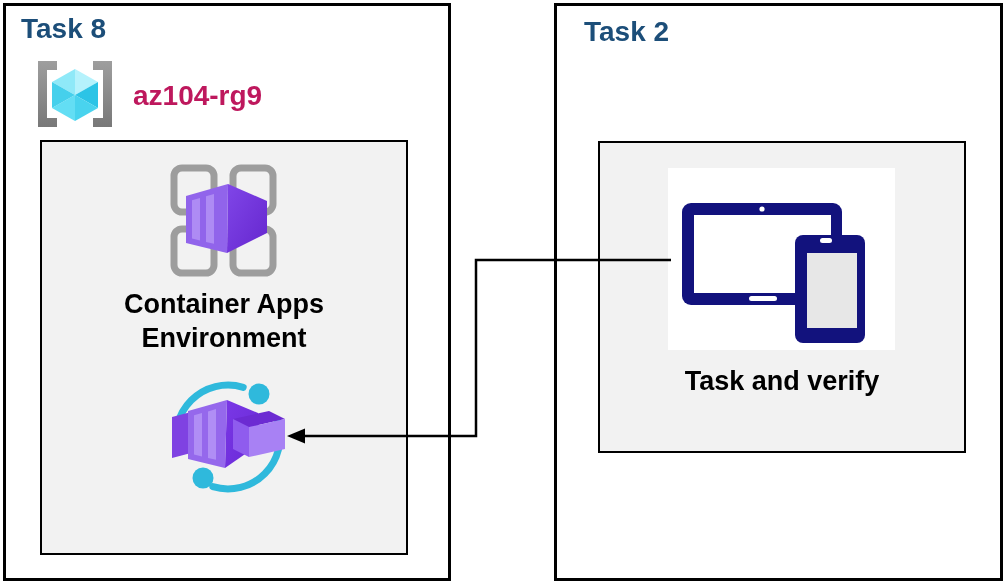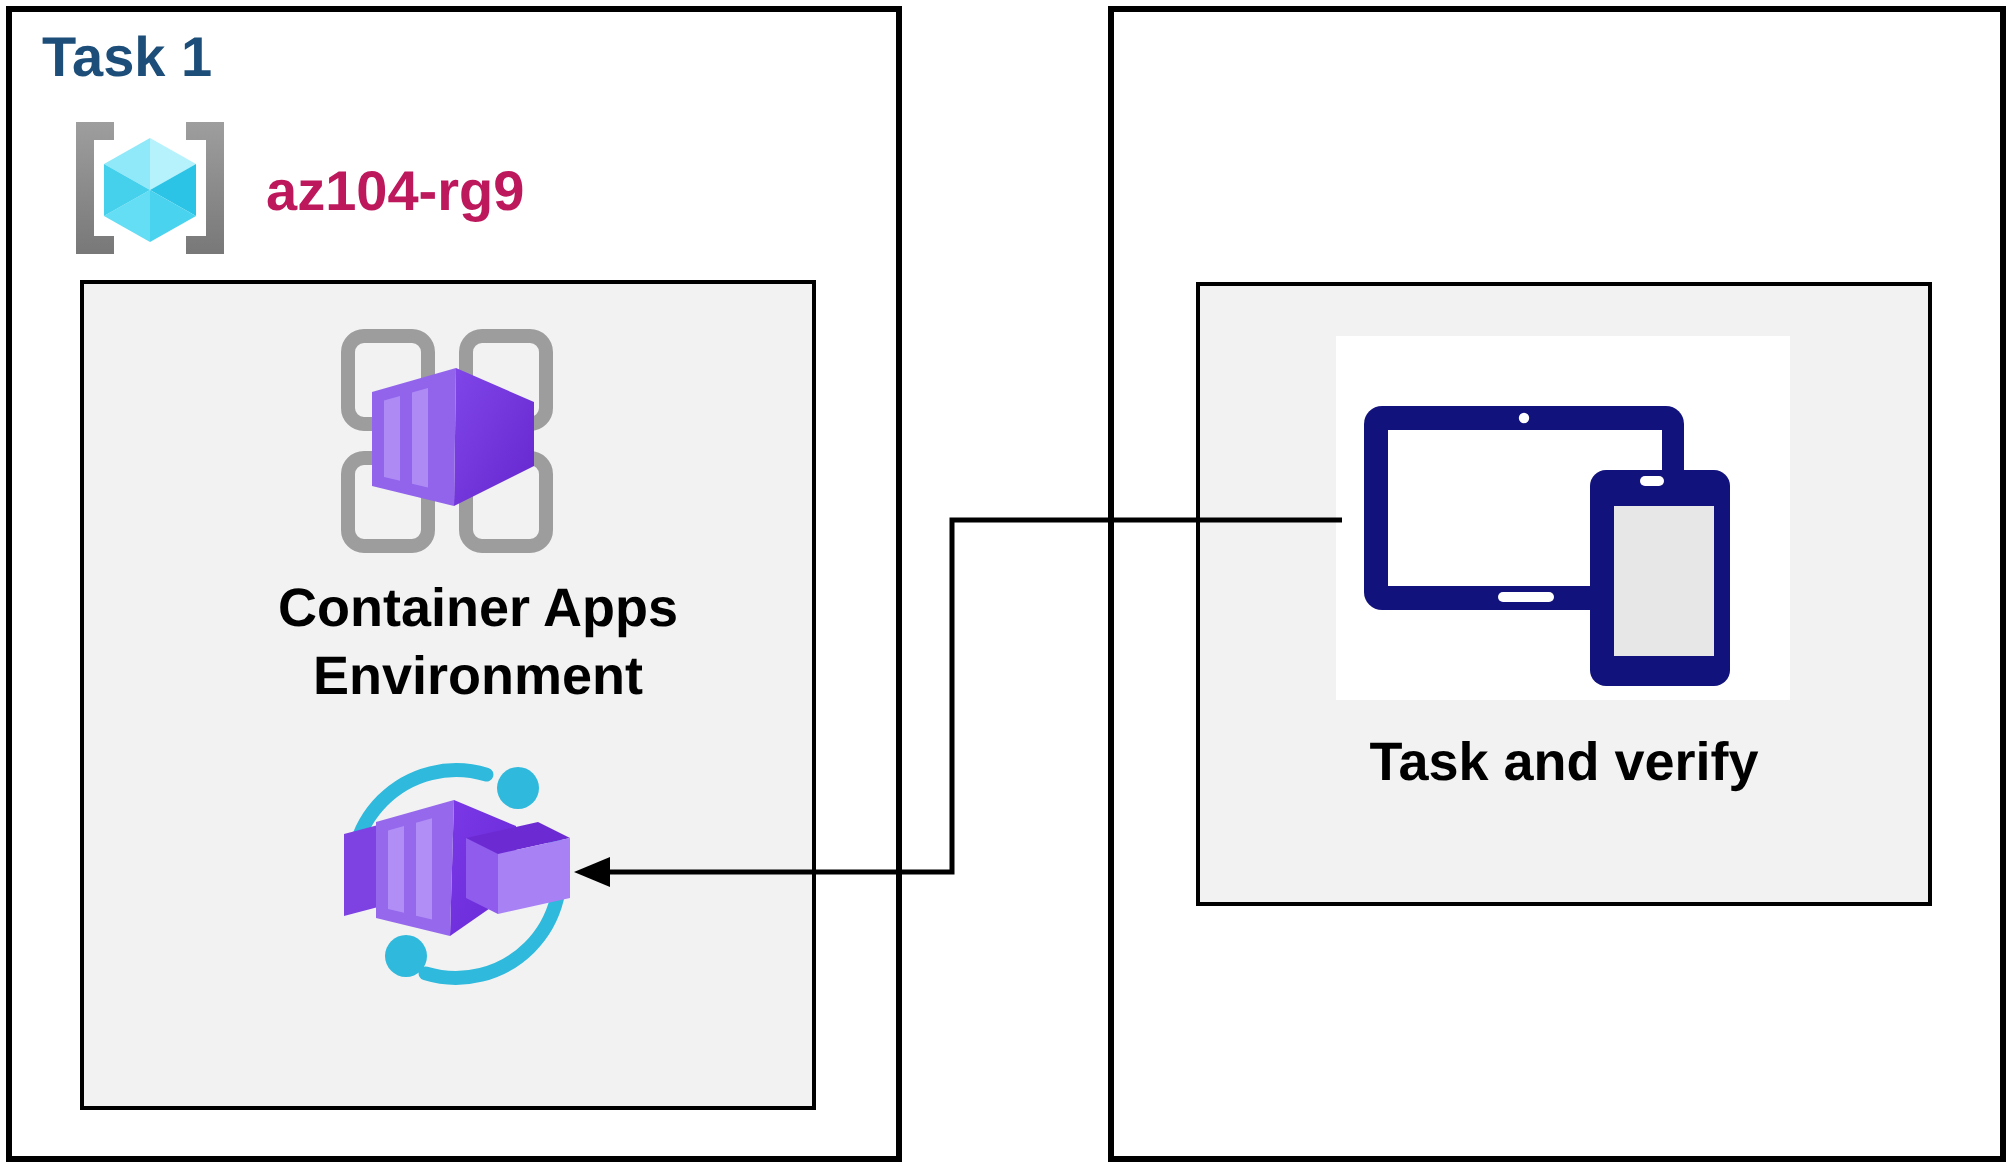--- a/index.html
+++ b/index.html
@@ -37,21 +37,21 @@
   .whitebox{position:absolute;background:#fff;}
   .connector{position:absolute;left:0;top:0;z-index:9;pointer-events:none;}
 </style>
 </head>
 <body>
 
 <div class="stage">
 
   <div class="panel" style="left:3px;top:3px;width:448px;height:578px;"></div>
 
-  <div class="panel-title" style="left:21px;top:13px;">Task 1</div>
+  <div class="panel-title" style="left:21px;top:13px;">Task 8</div>
 
   <svg class="icon" style="left:36px;top:59px;" width="78" height="72" viewBox="0 0 78 72">
     <defs>
       <linearGradient id="brk" x1="0" y1="0" x2="0" y2="1">
         <stop offset="0" stop-color="#9E9E9E"></stop>
           <stop offset="1" stop-color="#787878"></stop>
       </linearGradient>
     </defs>
 
     <path d="M 21,2 L 21,11 L 11,11 L 11,59 L 21,59 L 21,68 L 2,68 L 2,2 Z" fill="url(#brk)"></path>
@@ -83,21 +83,21 @@
       <rect x="7" y="68" width="40" height="44" rx="8"></rect>
       <rect x="66" y="68" width="40" height="44" rx="8"></rect>
     </g>
 
     <polygon points="61,23 100,40 100,72 60,92" fill="url(#envR)"></polygon>
     <polygon points="19,35 61,23 60,92 19,82" fill="#9164EB"></polygon>
     <polygon points="25,39.3 33,37 33,79.4 25,77.5" fill="#AE8BF4"></polygon>
     <polygon points="39,35.3 47,33 47,82.8 39,80.9" fill="#AE8BF4"></polygon>
   </svg>
 
-  <div class="node-label" style="left:40px;top:287px;width:368px;padding-left:15px;">
+  <div class="node-label" style="left:40px;top:287px;width:368px;">
     <div>Container Apps</div>
     <div>Environment</div>
   </div>
 
   <svg class="icon" style="left:165px;top:375px;" width="124" height="124" viewBox="0 0 124 124">
     <defs>
       <linearGradient id="appR" x1="0" y1="0" x2="1" y2="1">
         <stop offset="0" stop-color="#7A38E6"></stop>
           <stop offset="1" stop-color="#6929D6"></stop>
       </linearGradient>
@@ -116,20 +116,21 @@
     <polygon points="43,36.4 51,34.1 51,84.8 43,82.9" fill="#B08EF5"></polygon>
 
     <polygon points="68,44 104,36 120,44 84,52" fill="#6C2BD2"></polygon>
     <polygon points="84,52 120,44 120,74 84,82" fill="#A881F4"></polygon>
     <polygon points="68,44 84,52 84,82 68,74" fill="#8F5CEE"></polygon>
   </svg>
 
 
   <div class="panel" style="left:554px;top:3px;width:449px;height:578px;"></div>
 
+  <div class="panel-title" style="left:584px;top:16px;">Task 2</div>
 
   <div class="graybox" style="left:598px;top:141px;width:368px;height:312px;"></div>
 
   <div class="whitebox" style="left:668px;top:168px;width:227px;height:182px;"></div>
 
   <svg class="icon" style="left:668px;top:168px;" width="227" height="182" viewBox="0 0 227 182">
 
     <rect x="14" y="35" width="160" height="102" rx="9" fill="var(--device-navy)"></rect>
     <rect x="26" y="47" width="137" height="78" fill="#FFFFFF"></rect>
     <circle cx="94" cy="41" r="2.6" fill="#FFFFFF"></circle>

